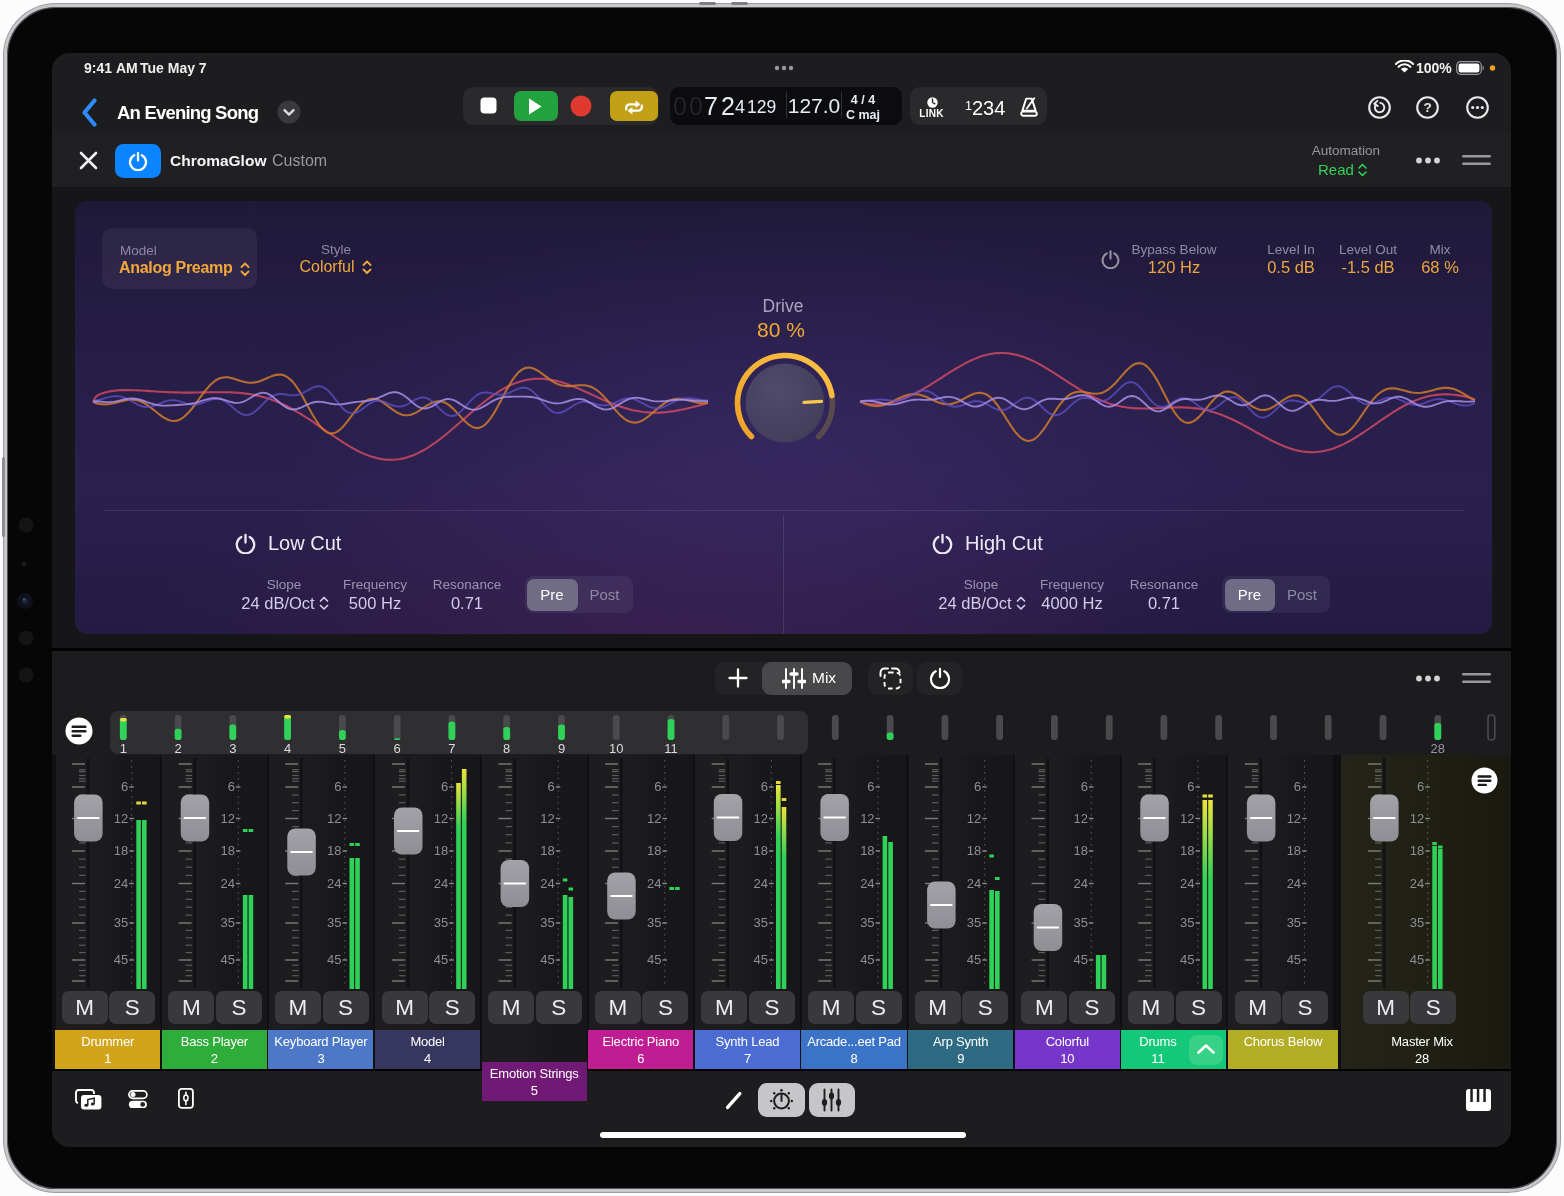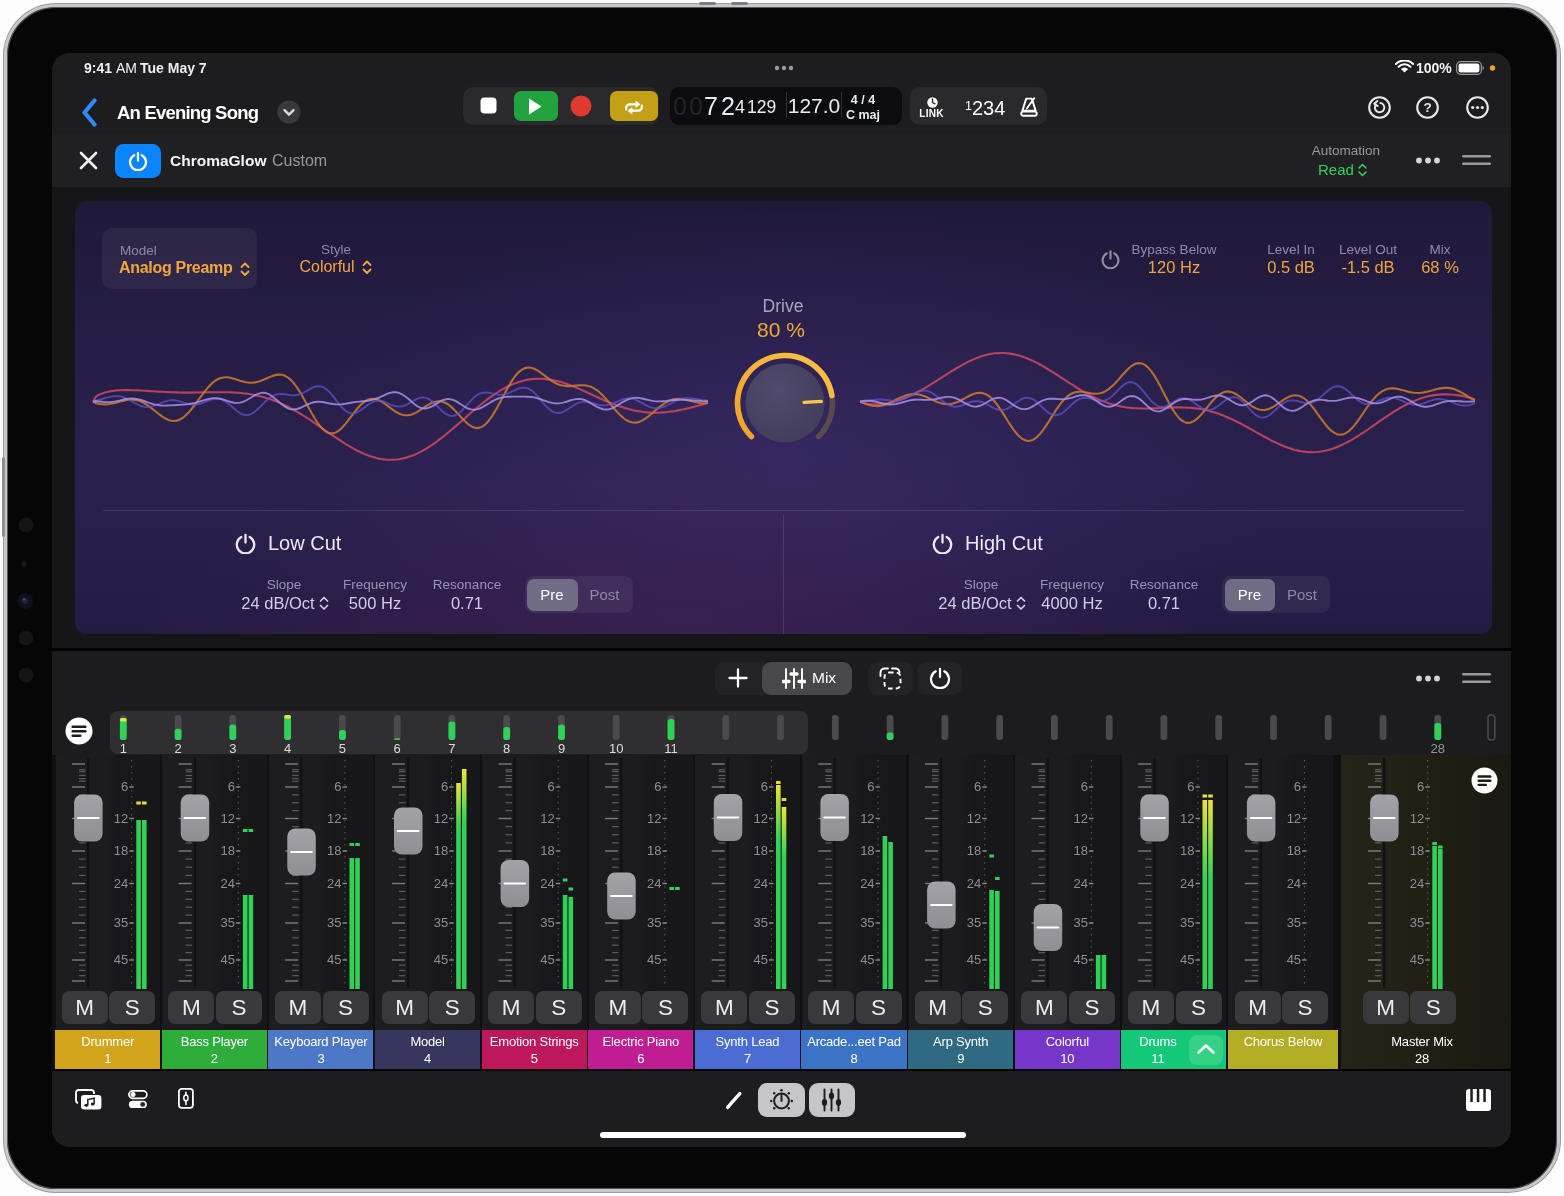--- a/index.html
+++ b/index.html
@@ -27,21 +27,21 @@
 </svg>
 <div id="screen">
 <div class="abs" style="left:0px;top:0px;width:1459px;height:81px;background:#1d1d1f;"></div>
 <div class="abs" style="left:0px;top:80.5px;width:1459px;height:1px;background:#3a3a3c;"></div>
 <div class="abs" style="left:0px;top:81px;width:1459px;height:53px;background:#202022;"></div>
 <div class="abs" style="left:0px;top:134px;width:1459px;height:461px;background:#161618;"></div>
 <div class="abs" style="left:0px;top:595px;width:1459px;height:3px;background:#000;"></div>
 <div class="abs" style="left:0px;top:598px;width:1459px;height:420px;background:#1c1c1e;"></div>
 <div class="abs" style="left:0px;top:1015.5px;width:1459px;height:2.5px;background:#000;"></div>
 <div class="abs" style="left:0px;top:1018px;width:1459px;height:76px;background:#1d1d1f;"></div>
-<div class="txt" style="left:32px;top:15px;font-size:14px;color:#f2f2f3;font-weight:700;line-height:0;transform:translateY(0);"><span style="display:inline-block;transform:translateY(-50%);">9:41<span style="font-weight:400;">&nbsp;AM</span></span></div>
+<div class="txt" style="left:32px;top:15px;font-size:14px;color:#f2f2f3;font-weight:700;line-height:0;transform:translateY(0);"><span style="display:inline-block;transform:translateY(-50%);">9:41<span style="font-weight:700;">&nbsp;AM</span></span></div>
 <div class="txt" style="left:88px;top:15px;font-size:14px;color:#ededee;font-weight:600;line-height:0;transform:translateY(0);"><span style="display:inline-block;transform:translateY(-50%);">Tue May 7</span></div>
 <svg class="abs" style="left:722px;top:12px;" width="20" height="6" viewBox="0 0 20 6">
       <circle cx="3" cy="3" r="2.2" fill="#98989d"></circle>
       <circle cx="10" cy="3" r="2.2" fill="#98989d"></circle>
       <circle cx="17" cy="3" r="2.2" fill="#98989d"></circle>
     </svg>
 <svg class="abs" style="left:1343px;top:7px;" width="19" height="14" viewBox="0 0 19 14">
       <path d="M9.5 12.6 L5.8 8.9 a5.3 5.3 0 0 1 7.4 0 Z" fill="#fff"></path>
 <path d="M3.6 6.7 a8.4 8.4 0 0 1 11.8 0" fill="none" stroke="#fff" stroke-width="2.1" stroke-linecap="round"></path>
 <path d="M0.9 3.9 a12.4 12.4 0 0 1 17.2 0" fill="none" stroke="#fff" stroke-width="2.1" stroke-linecap="round"></path>
@@ -1114,21 +1114,21 @@
       <div class="l1">2</div>
     </div>
 <div class="lbl" style="left:216.3px;background:#4d78c8;">
       <div class="l1">Keyboard Player</div>
       <div class="l1">3</div>
     </div>
 <div class="lbl" style="left:323.0px;background:#36365f;">
       <div class="l1">Model</div>
       <div class="l1">4</div>
     </div>
-<div class="lbl" style="left:429.6px;background:#be185d;">
+<div class="lbl" style="left:429.6px;background:#701a75;margin-top:32px;">
       <div class="l1">Emotion Strings</div>
       <div class="l1">5</div>
     </div>
 <div class="lbl" style="left:536.2px;background:#c01d92;">
       <div class="l1">Electric Piano</div>
       <div class="l1">6</div>
     </div>
 <div class="lbl" style="left:642.8px;background:#4b6cd3;">
       <div class="l1">Synth Lead</div>
       <div class="l1">7</div>

